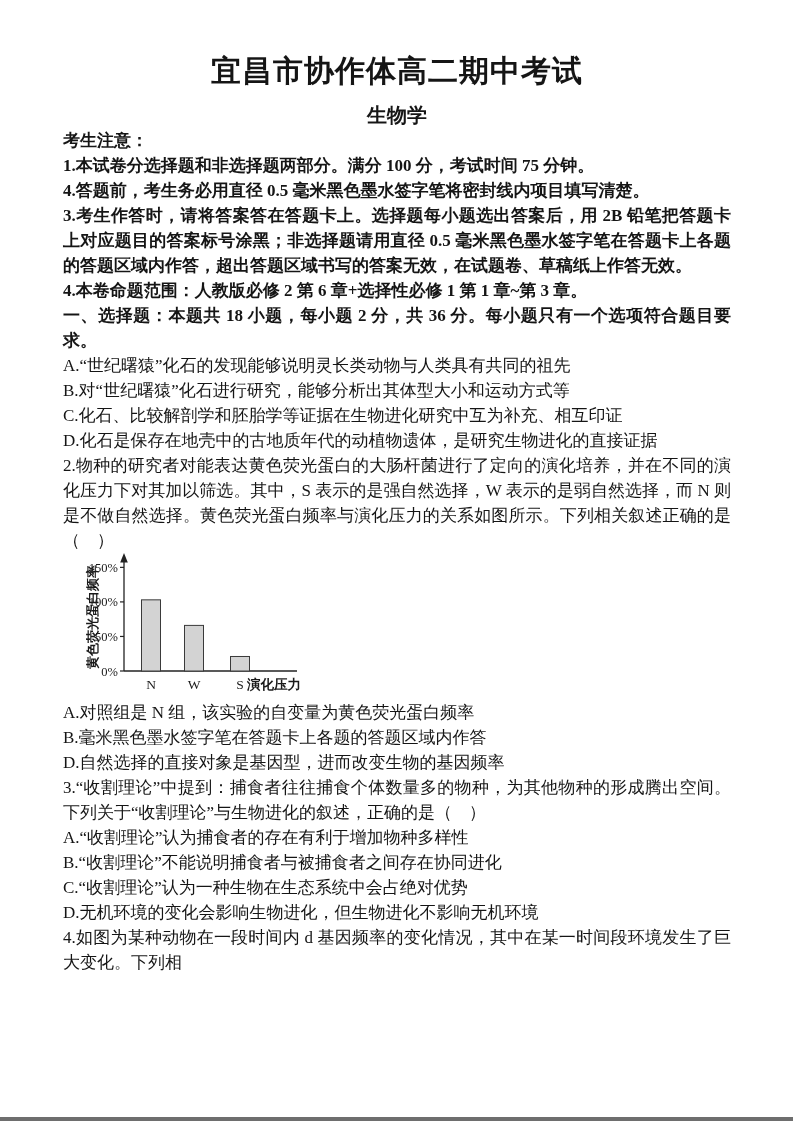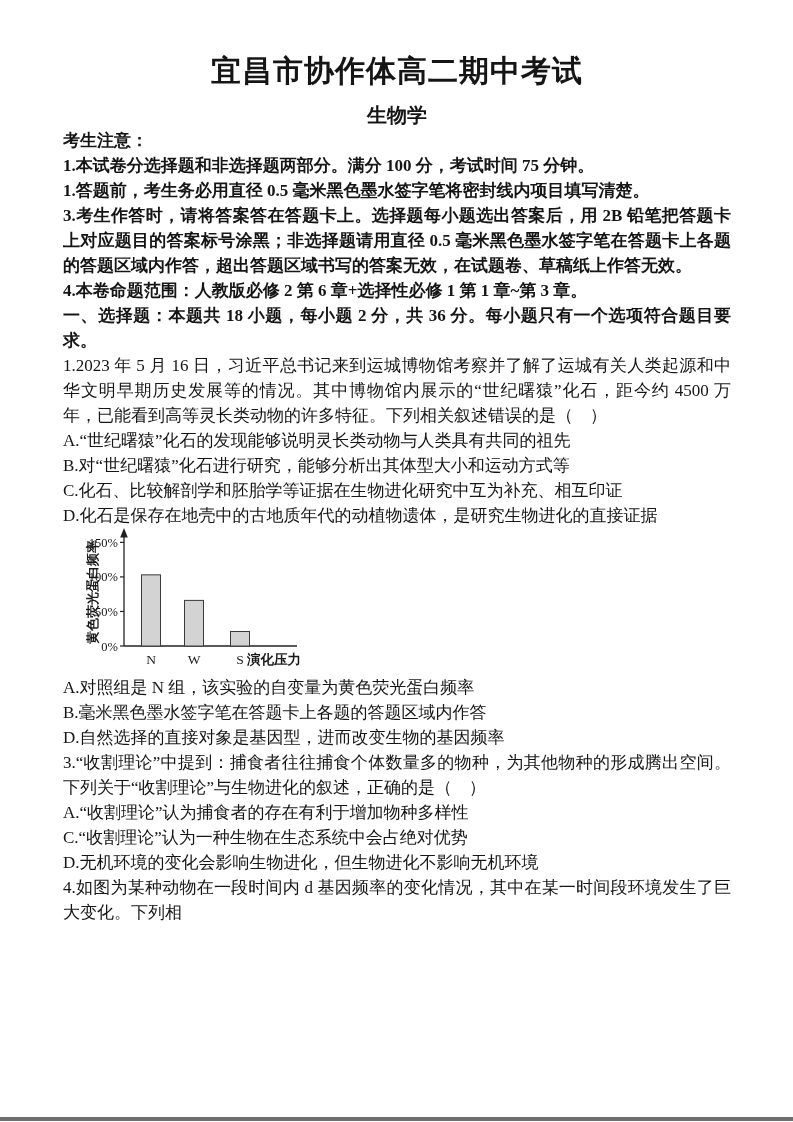--- a/index.html
+++ b/index.html
@@ -40,36 +40,36 @@
 <body>
 
 <div class="content">
 
   <h1 class="exam-title">宜昌市协作体高二期中考试</h1>
   <h2 class="exam-subject">生物学</h2>
 
   <div>
     <p class="line bold">考生注意：</p>
     <p class="line bold">1.本试卷分选择题和非选择题两部分。满分 100 分，考试时间 75 分钟。</p>
-    <p class="line bold">1.答题前，考生务必用直径 0.5 毫米黑色墨水签字笔将密封线内项目填写清楚。</p>
+    <p class="line bold">4.答题前，考生务必用直径 0.5 毫米黑色墨水签字笔将密封线内项目填写清楚。</p>
     <p class="line bold">3.考生作答时，请将答案答在答题卡上。选择题每小题选出答案后，用 2B 铅笔把答题卡上对应题目的答案标号涂黑；非选择题请用直径 0.5 毫米黑色墨水签字笔在答题卡上各题的答题区域内作答，超出答题区域书写的答案无效，在试题卷、草稿纸上作答无效。</p>
     <p class="line bold">4.本卷命题范围：人教版必修 2 第 6 章+选择性必修 1 第 1 章~第 3 章。</p>
   </div>
 
   <p class="line section-heading">一、选择题：本题共 18 小题，每小题 2 分，共 36 分。每小题只有一个选项符合题目要求。</p>
 
   <div>
-    <p class="line">1.2023 年 5 月 16 日，习近平总书记来到运城博物馆考察并了解了运城有关人类起源和中华文明早期历史发展等的情况。其中博物馆内展示的“世纪曙猿”化石，距今约 4500 万年，已能看到高等灵长类动物的许多特征。下列相关叙述错误的是（　）</p>
     <p class="line">A.“世纪曙猿”化石的发现能够说明灵长类动物与人类具有共同的祖先</p>
     <p class="line">B.对“世纪曙猿”化石进行研究，能够分析出其体型大小和运动方式等</p>
     <p class="line">C.化石、比较解剖学和胚胎学等证据在生物进化研究中互为补充、相互印证</p>
     <p class="line">D.化石是保存在地壳中的古地质年代的动植物遗体，是研究生物进化的直接证据</p>
   </div>
 
   <div>
+    <p class="line">2.物种的研究者对能表达黄色荧光蛋白的大肠杆菌进行了定向的演化培养，并在不同的演化压力下对其加以筛选。其中，S 表示的是强自然选择，W 表示的是弱自然选择，而 N 则是不做自然选择。黄色荧光蛋白频率与演化压力的关系如图所示。下列相关叙述正确的是（　）</p>
     <div class="chart-fig">
       <svg id="q2chart" width="280" height="147" viewBox="0 0 280 147">
           <line x1="41" y1="118" x2="41" y2="8" stroke="#222222" stroke-width="1.3"></line>
           <polygon points="41,0 37.2,9.5 44.8,9.5" fill="#222222"></polygon>
           <line x1="41" y1="118" x2="214" y2="118" stroke="#222222" stroke-width="1.3"></line>
           <line x1="37" y1="118" x2="41" y2="118" stroke="#222222" stroke-width="1.2"></line>
           <text x="35" y="122.5" text-anchor="end" font-size="12.5">0%</text>
           <line x1="37" y1="83.45454545454545" x2="41" y2="83.45454545454545" stroke="#222222" stroke-width="1.2"></line>
           <text x="35" y="87.95454545454545" text-anchor="end" font-size="12.5">50%</text>
           <line x1="37" y1="48.90909090909091" x2="41" y2="48.90909090909091" stroke="#222222" stroke-width="1.2"></line>
@@ -87,20 +87,21 @@
         </svg>
     </div>
     <p class="line">A.对照组是 N 组，该实验的自变量为黄色荧光蛋白频率</p>
     <p class="line">B.毫米黑色墨水签字笔在答题卡上各题的答题区域内作答</p>
     <p class="line">D.自然选择的直接对象是基因型，进而改变生物的基因频率</p>
   </div>
 
   <div>
     <p class="line">3.“收割理论”中提到：捕食者往往捕食个体数量多的物种，为其他物种的形成腾出空间。下列关于“收割理论”与生物进化的叙述，正确的是（　）</p>
     <p class="line">A.“收割理论”认为捕食者的存在有利于增加物种多样性</p>
+    <p class="line">B.“收割理论”不能说明捕食者与被捕食者之间存在协同进化</p>
     <p class="line">C.“收割理论”认为一种生物在生态系统中会占绝对优势</p>
     <p class="line">D.无机环境的变化会影响生物进化，但生物进化不影响无机环境</p>
   </div>
 
   <div>
     <p class="line">4.如图为某种动物在一段时间内 d 基因频率的变化情况，其中在某一时间段环境发生了巨大变化。下列相</p>
   </div>
 
 </div>
 

